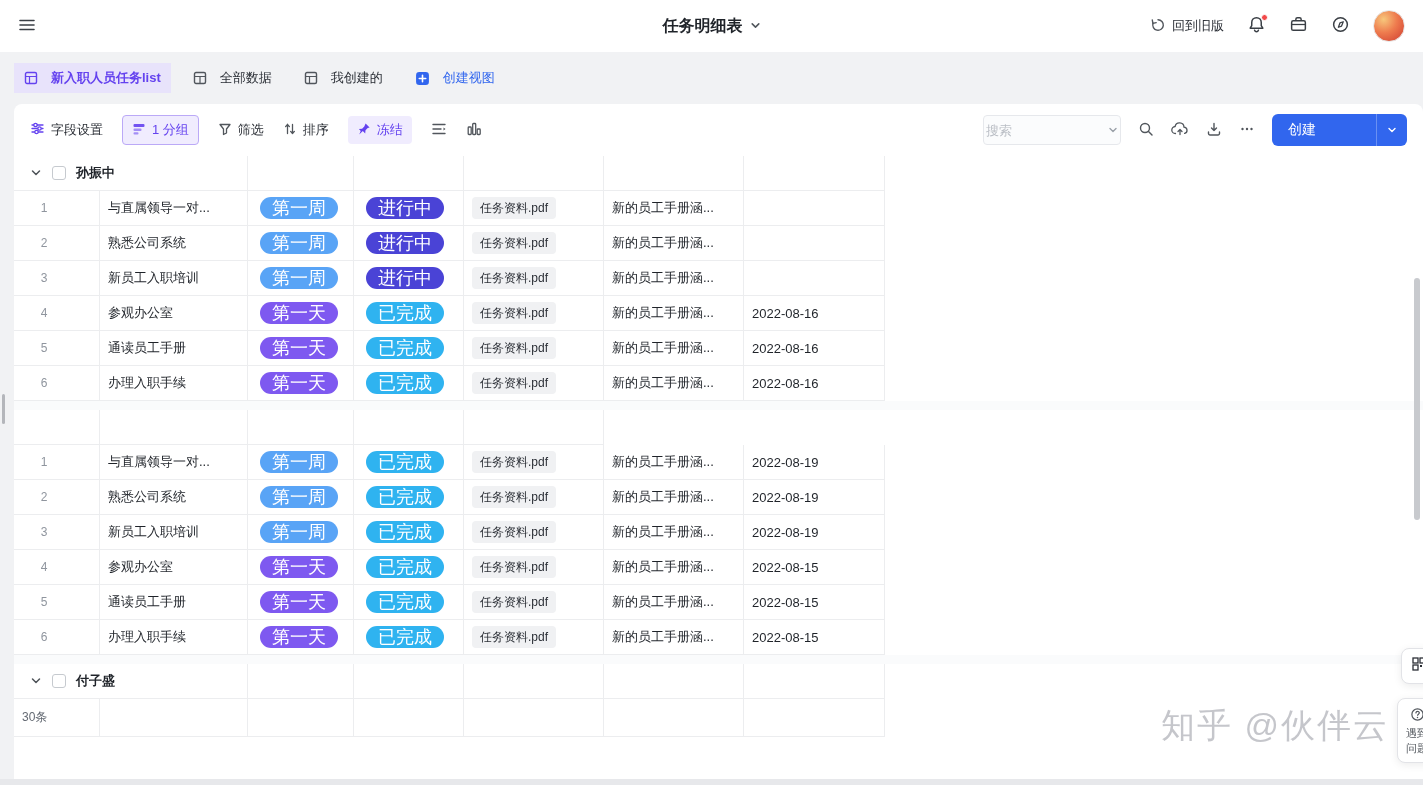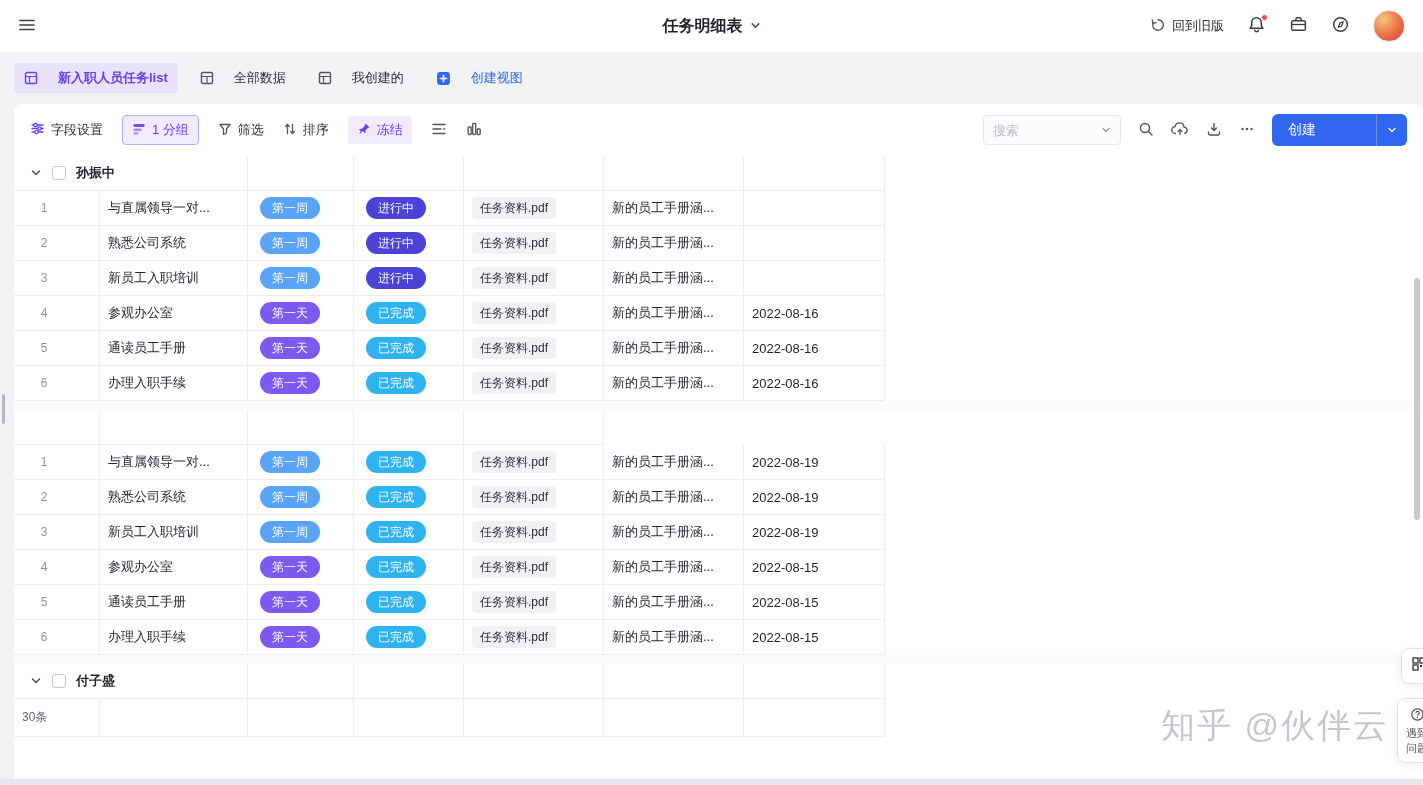--- a/index.html
+++ b/index.html
@@ -17,57 +17,57 @@
   .title-wrap .t { font-size:16px; font-weight:700; }
   .topbar-right { margin-left:auto; display:flex; align-items:center; gap:23px; }
   .back-old { display:flex; align-items:center; gap:6px; font-size:13px; color:#2b2f36; }
   .dot { position:absolute; top:-1px; right:-2px; width:7px; height:7px; background:#f2494a; border-radius:50%; border:1.5px solid #fff; }
   .avatar { width:32px; height:32px; border-radius:50%;
     background:radial-gradient(circle at 32% 28%, #f7c77c 0%, #ee7b4e 45%, #cf3b30 100%);
     border:1px solid #e8e8e8; }
 
   
   .tabbar { height:52px; display:flex; align-items:center; gap:12px; padding:0 14px; background:#f1f2f4; }
-  .tab { display:flex; align-items:center; gap:20px; font-size:13px; padding:6px 10px; border-radius:0; color:#2b2f36; cursor:pointer; }
+  .tab { display:flex; align-items:center; gap:13px; font-size:13px; padding:6px 10px; border-radius:0; color:#2b2f36; cursor:pointer; }
   .tab .tab-icon { display:flex; color:#51565c; }
   .tab.active { background:#e8e3fb; color:#6442ef; font-weight:700; }
   .tab.active .tab-icon { color:#6442ef; }
   .tab.create-view { color:#3166ee; }
 
   
   .card { position:absolute; left:14px; right:0; top:104px; bottom:6px; background:#fff; border-radius:8px 8px 0 0; overflow:hidden; }
 
   
   .toolbar { height:52px; display:flex; align-items:center; gap:19px; padding:0 16px; }
   .tbtn { display:flex; align-items:center; gap:6px; font-size:13px; color:#2b2f36; }
   .tbtn svg { flex:none; }
   .tbtn.lavender { background:#f0ecfe; color:#6442ef; padding:5px 9px; border-radius:4px; }
   .tbtn.outlined { border:1px solid #bba9f7; }
   .toolbar-right { margin-left:auto; display:flex; align-items:center; gap:17px; }
-  .search-box { width:138px; height:30px; background:#fbfcfd; border:1px solid #e6e8ec; border-radius:4px; display:flex; align-items:center; padding:0 9px; gap:6px; }
+  .search-box { width:138px; height:30px; background:#fbfcfd; border:1px solid #e6e8ec; border-radius:4px; display:flex; align-items:center; padding:0 2px; gap:6px; }
   .search-box input { border:none; outline:none; background:transparent; width:100%; font-size:13px; color:#1f2329; font-family:inherit; }
   .search-box input::placeholder { color:#b9bdc4; }
   .create-btn { background:#3166ee; color:#fff; height:32px; border-radius:6px; display:flex; align-items:stretch; overflow:hidden;gap:44px; }
   .create-btn .lab { display:flex; align-items:center; padding:0 16px; font-size:14px; }
   .create-btn .caret { display:flex; align-items:center; padding:0 10px; border-left:1px solid rgba(255,255,255,.28); }
 
   
   .trow { display:grid; grid-template-columns:86px 148px 106px 110px 140px 140px 141px; }
   .cell { display:flex; align-items:center; border-right:1px solid #ecedef; border-bottom:1px solid #ecedef;
           padding-left:8px; font-size:13px; color:#1f2329; overflow:hidden; white-space:nowrap; height:35px; }
   .thead .cell { height:34px; color:#6b7077; border-top:1px solid #ecedef; }
   .gutter-cell { padding-left:30px; }
   .num-cell { padding-left:0; }
   .rnum { width:60px; text-align:center; font-size:12px; color:#8f959e; }
   .stage-cell, .status-cell { padding-left:12px; }
   .cb { display:inline-block; width:14px; height:14px; border:1px solid #c6cacf; border-radius:3px; background:#fff; flex:none; }
   .group-cell { grid-column:1/3; padding-left:16px; gap:10px; overflow:visible; }
   .gname { font-weight:700; font-size:13px; }
   .gchev { display:flex; flex:none; }
-  .pill { display:inline-flex; align-items:center; height:22px; padding:0 12px; border-radius:11px; color:#fff; font-size:12px; }
+  .pill { display:inline-flex; align-items:center; height:22px; padding:0 12px; border-radius:11px; color:#fff; font-size:18px; }
   .ftag { display:inline-flex; align-items:center; height:22px; padding:0 8px; border-radius:4px; background:#f0f1f3; color:#2b2f36; font-size:12px; }
   .group-gap { height:9px; background:#fafbfc; }
   .footer-row .cell { height:38px;padding-left:8px; }
   .footer-count span { font-size:12px; color:#646a73; }
   .footer-count { padding-left:30px; }
 
   
   .vthumb { position:absolute; right:3px; top:278px; width:6px; height:242px; background:#c8cace; border-radius:3px; z-index:30; }
   .left-sliver { position:absolute; left:2px; top:394px; width:3px; height:30px; background:#b4b6bb; border-radius:2px; z-index:30; }
   .bottom-scrollbar { position:absolute; left:0; bottom:0; width:100%; height:6px; background:#e7e8eb; z-index:25; }

